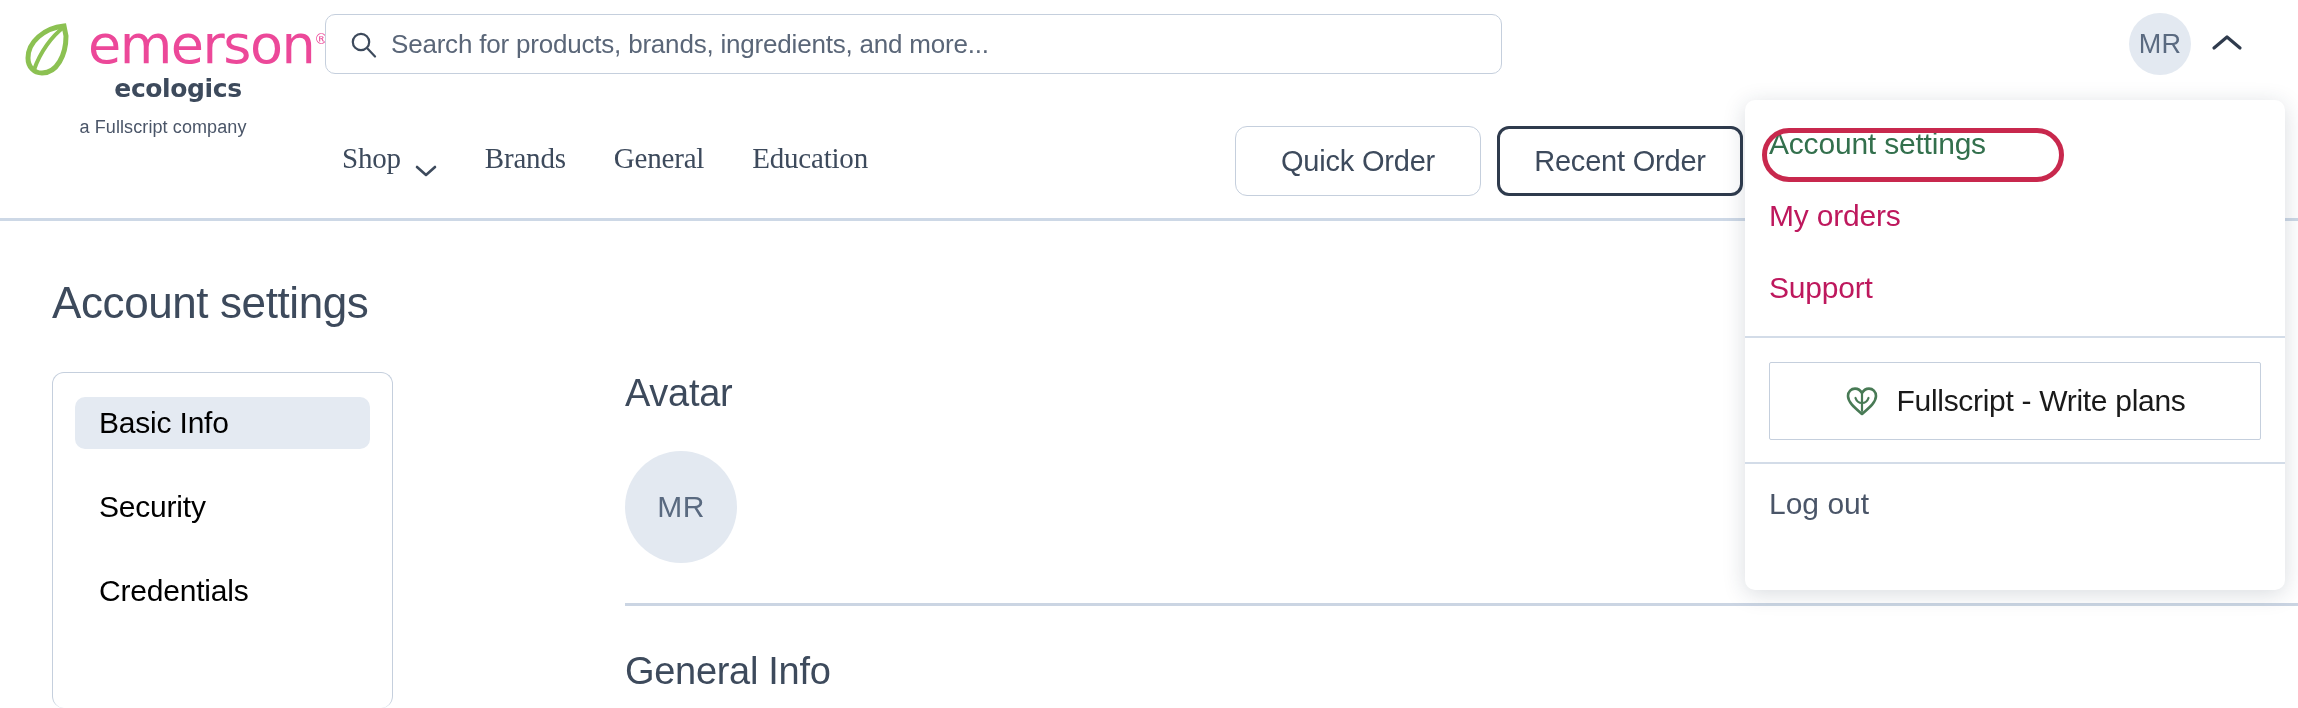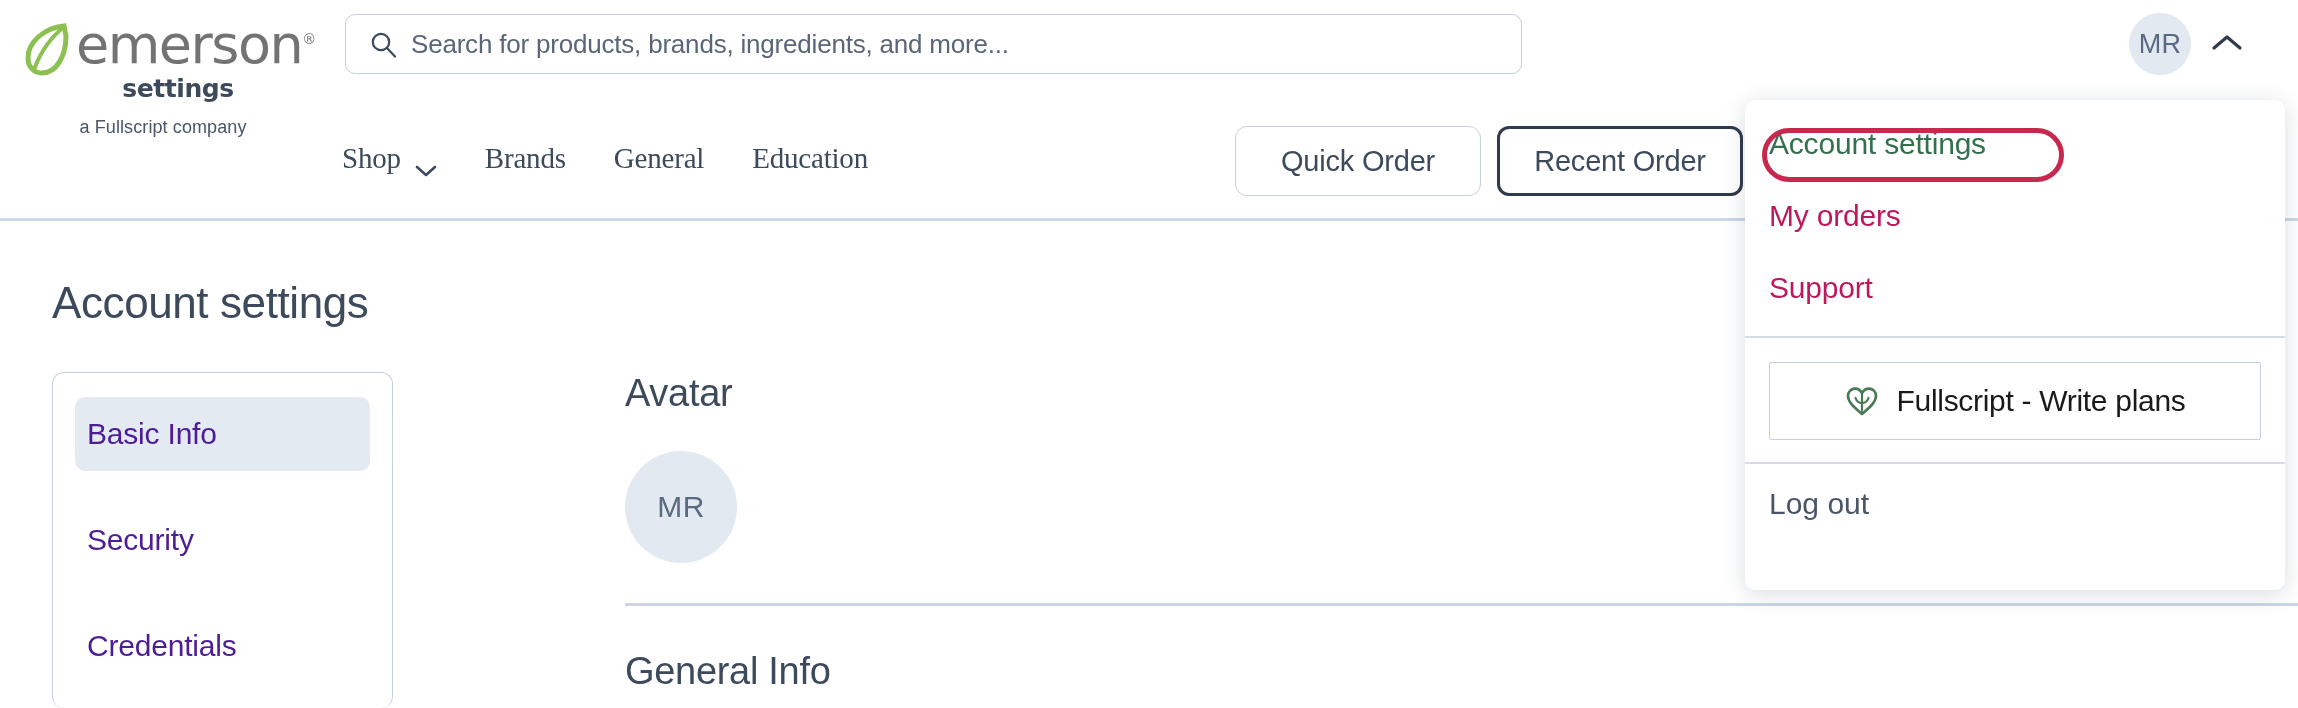--- a/index.html
+++ b/index.html
@@ -42,23 +42,23 @@
     display: flex;
     align-items: flex-start;
     justify-content: flex-start;
     padding-left: 6px;
   }
   .leaf-mark { width: 46px; height: 54px; flex: none; margin-top: 4px; }
   .logo-word {
     font-family: "DejaVu Sans", sans-serif;
     font-size: 54px;
     letter-spacing: -1.5px;
-    color: #737373;
+    color: #ec4899;
     line-height: 1;
-    margin-left: 6px;
+    margin-left: 18px;
     font-weight: 400;
   }
   .logo-reg {
     font-size: 14px;
     vertical-align: super;
     letter-spacing: 0;
   }
   .logo-sub {
     font-family: "DejaVu Sans", sans-serif;
     font-size: 25px;
@@ -73,21 +73,21 @@
     font-family: "Liberation Sans", sans-serif;
     font-size: 18px;
     color: #4a5568;
     margin-top: 14px;
     letter-spacing: 0.1px;
   }
 
   
   .search-wrap {
     position: absolute;
-    left: 345px;
+    left: 325px;
     top: 14px;
     width: 1177px;
     height: 60px;
     border: 1px solid #c5cfdd;
     border-radius: 10px;
     background: #fff;
     display: flex;
     align-items: center;
     padding: 0 18px;
     justify-content: center;
@@ -279,27 +279,27 @@
     top: 372px;
     width: 341px;
     height: 336px;
     border: 1px solid #c5cfdd;
     border-radius: 12px;
     border-bottom: none;
     background: #fff;
     padding: 24px 22px 0 22px;
   }
   .side-item {
-    height: 74px;
-    display: flex;
-    align-items: center;
-    padding-left: 12px;
+    height: 52px;
+    display: flex;
+    align-items: center;
+    padding-left: 24px;
     border-radius: 10px;
     font-size: 30px;
-    color: #4c1d95;
+    color: #000000;
     letter-spacing: -0.2px;
     margin-bottom: 32px;
   }
   .side-item.active { background: #e4eaf2; }
 
   .main-col {
     position: absolute;
     left: 625px;
     top: 372px;
     width: 1620px;
@@ -340,21 +340,21 @@
     <div class="logo-block">
       <div class="logo-row">
         <span class="leaf-mark">
           <svg viewBox="0 0 46 54" width="46" height="54">
             <path d="M40 4 C20 6 4 20 4 36 C4 45 10 51 18 51 C33 51 42 33 42 14 Z" fill="none" stroke="#8cc152" stroke-width="5"></path>
             <path d="M40 5 C28 14 16 30 10 48" fill="none" stroke="#8cc152" stroke-width="4"></path>
           </svg>
         </span>
         <span class="logo-word"><span>emerson</span><span class="logo-reg">®</span></span>
       </div>
-      <div class="logo-sub">settings</div>
+      <div class="logo-sub">ecologics</div>
       <div class="logo-tag">a Fullscript company</div>
     </div>
 
     <div class="search-wrap">
       <span class="search-icon">
         <svg viewBox="0 0 27 27" width="27" height="27">
           <circle cx="11" cy="11" r="8.2" fill="none" stroke="#3d4a5c" stroke-width="2.2"></circle>
           <line x1="17" y1="17" x2="25" y2="25.5" stroke="#3d4a5c" stroke-width="2.2" stroke-linecap="round"></line>
         </svg>
       </span>

